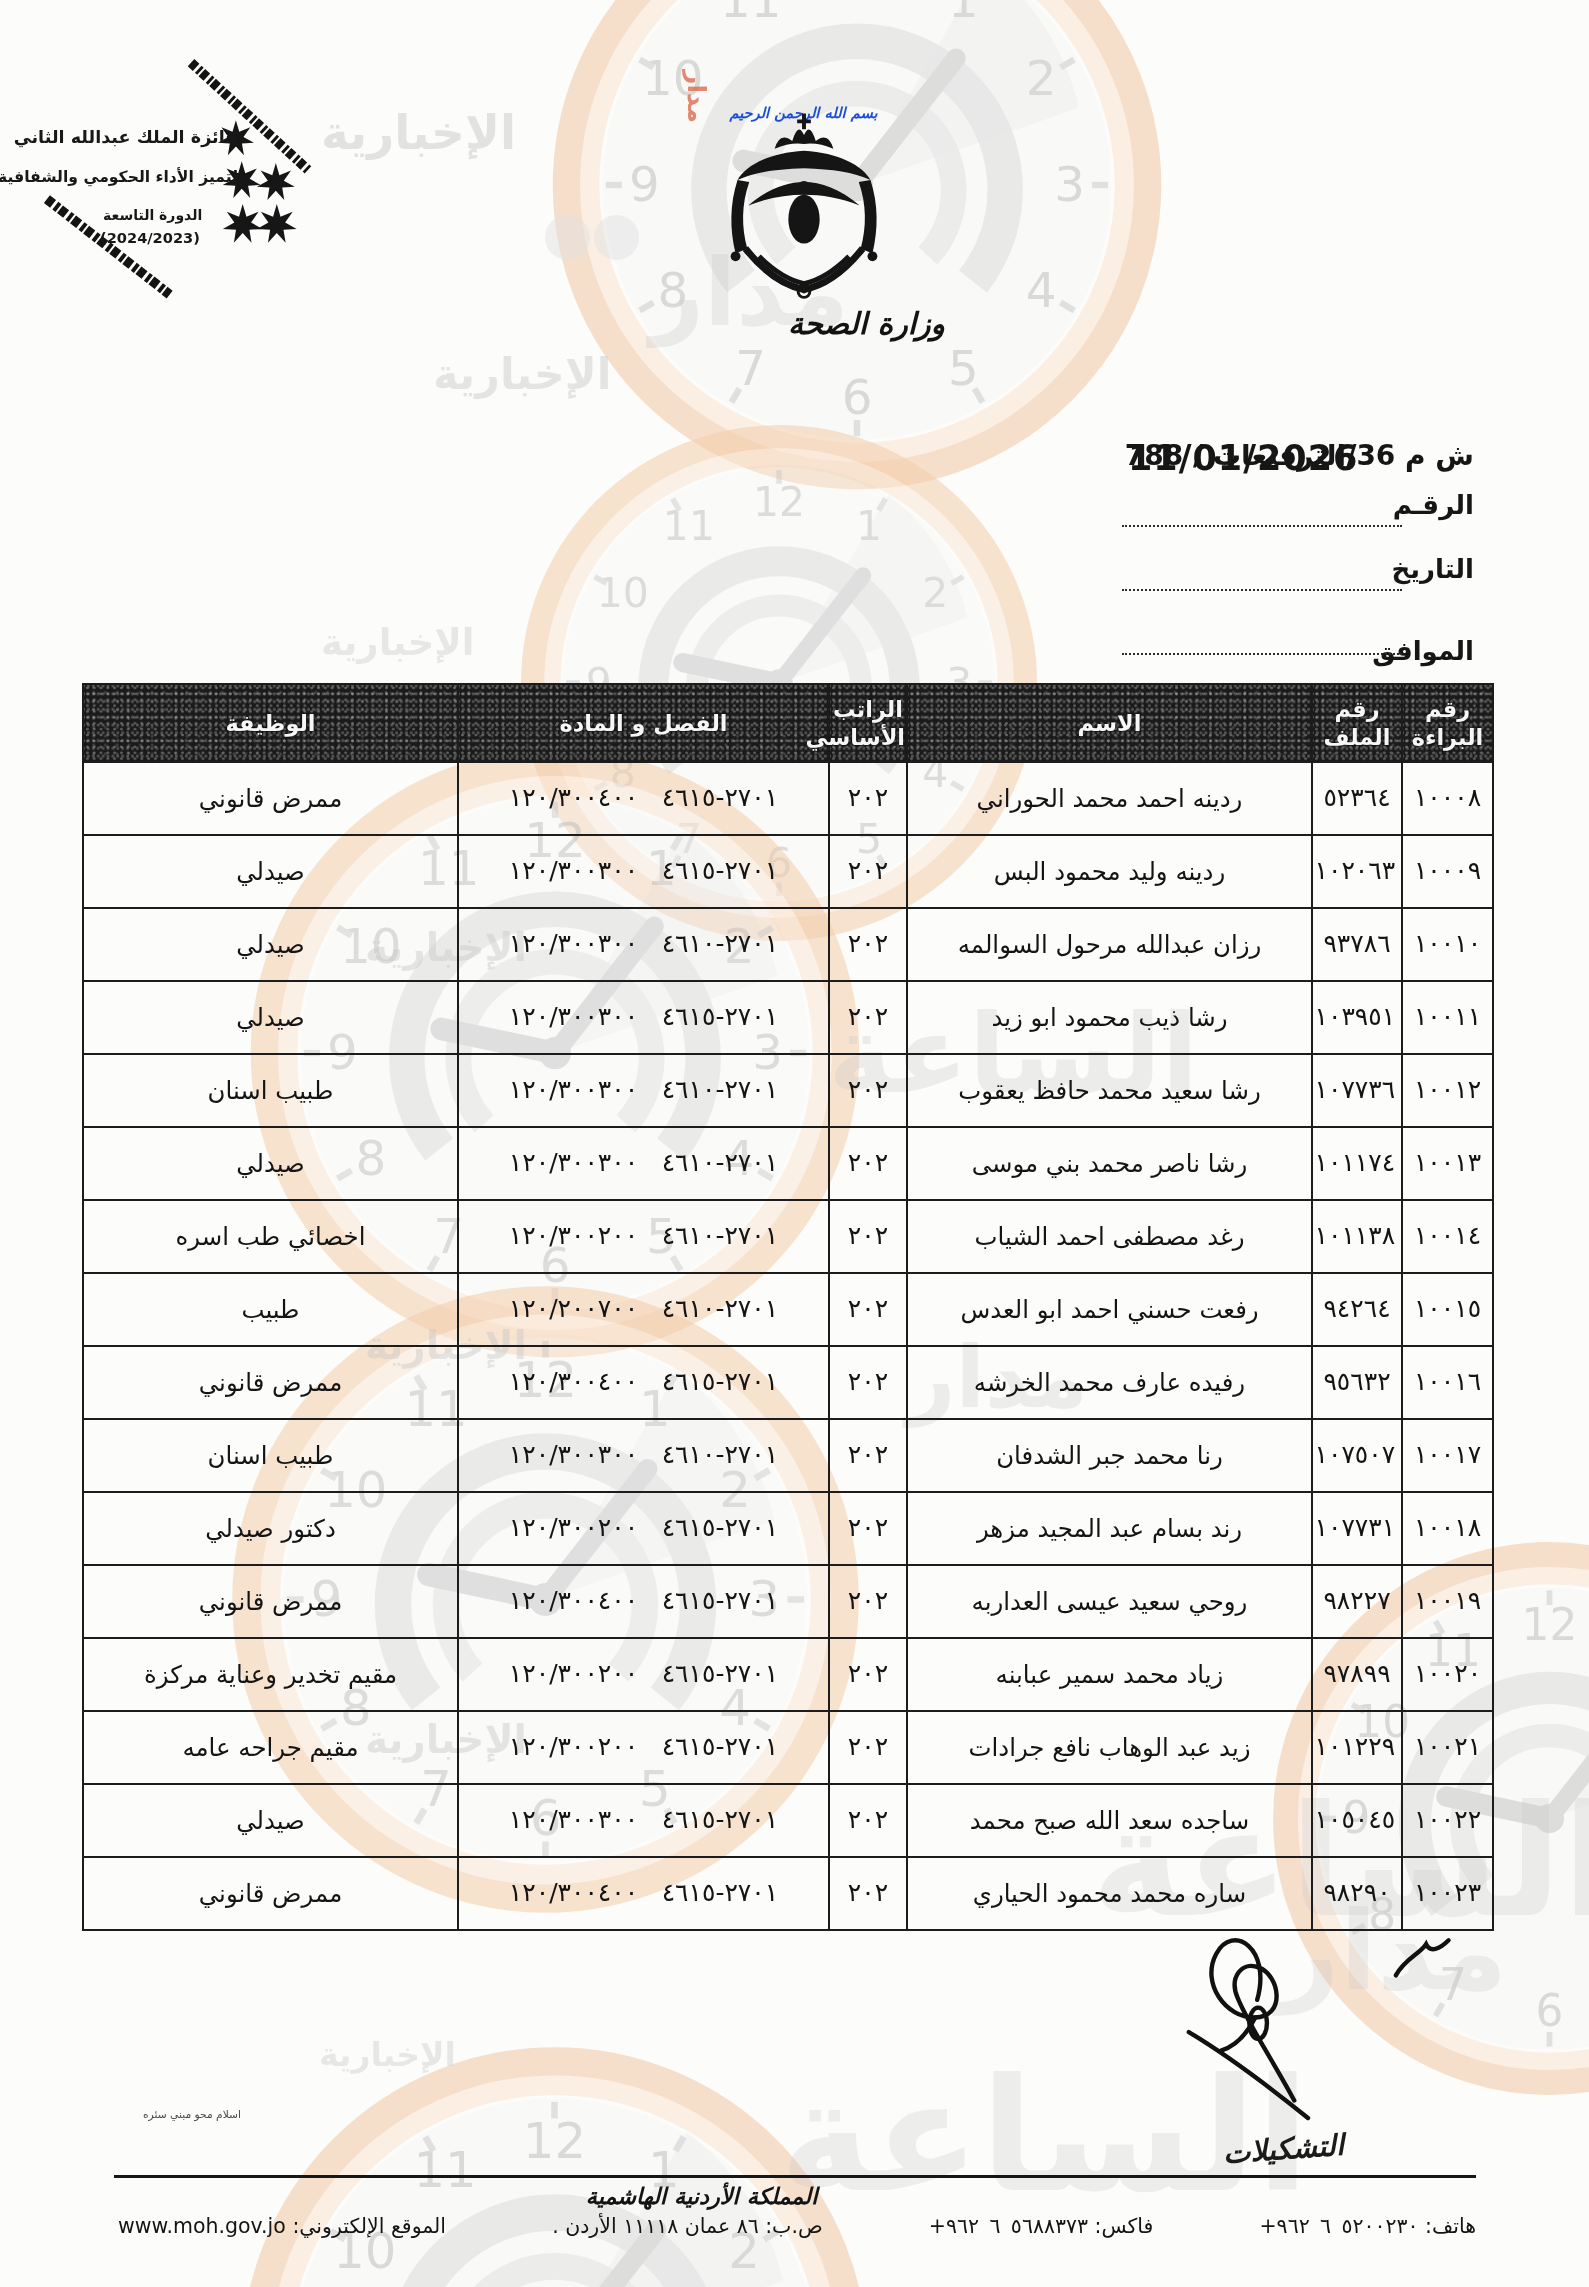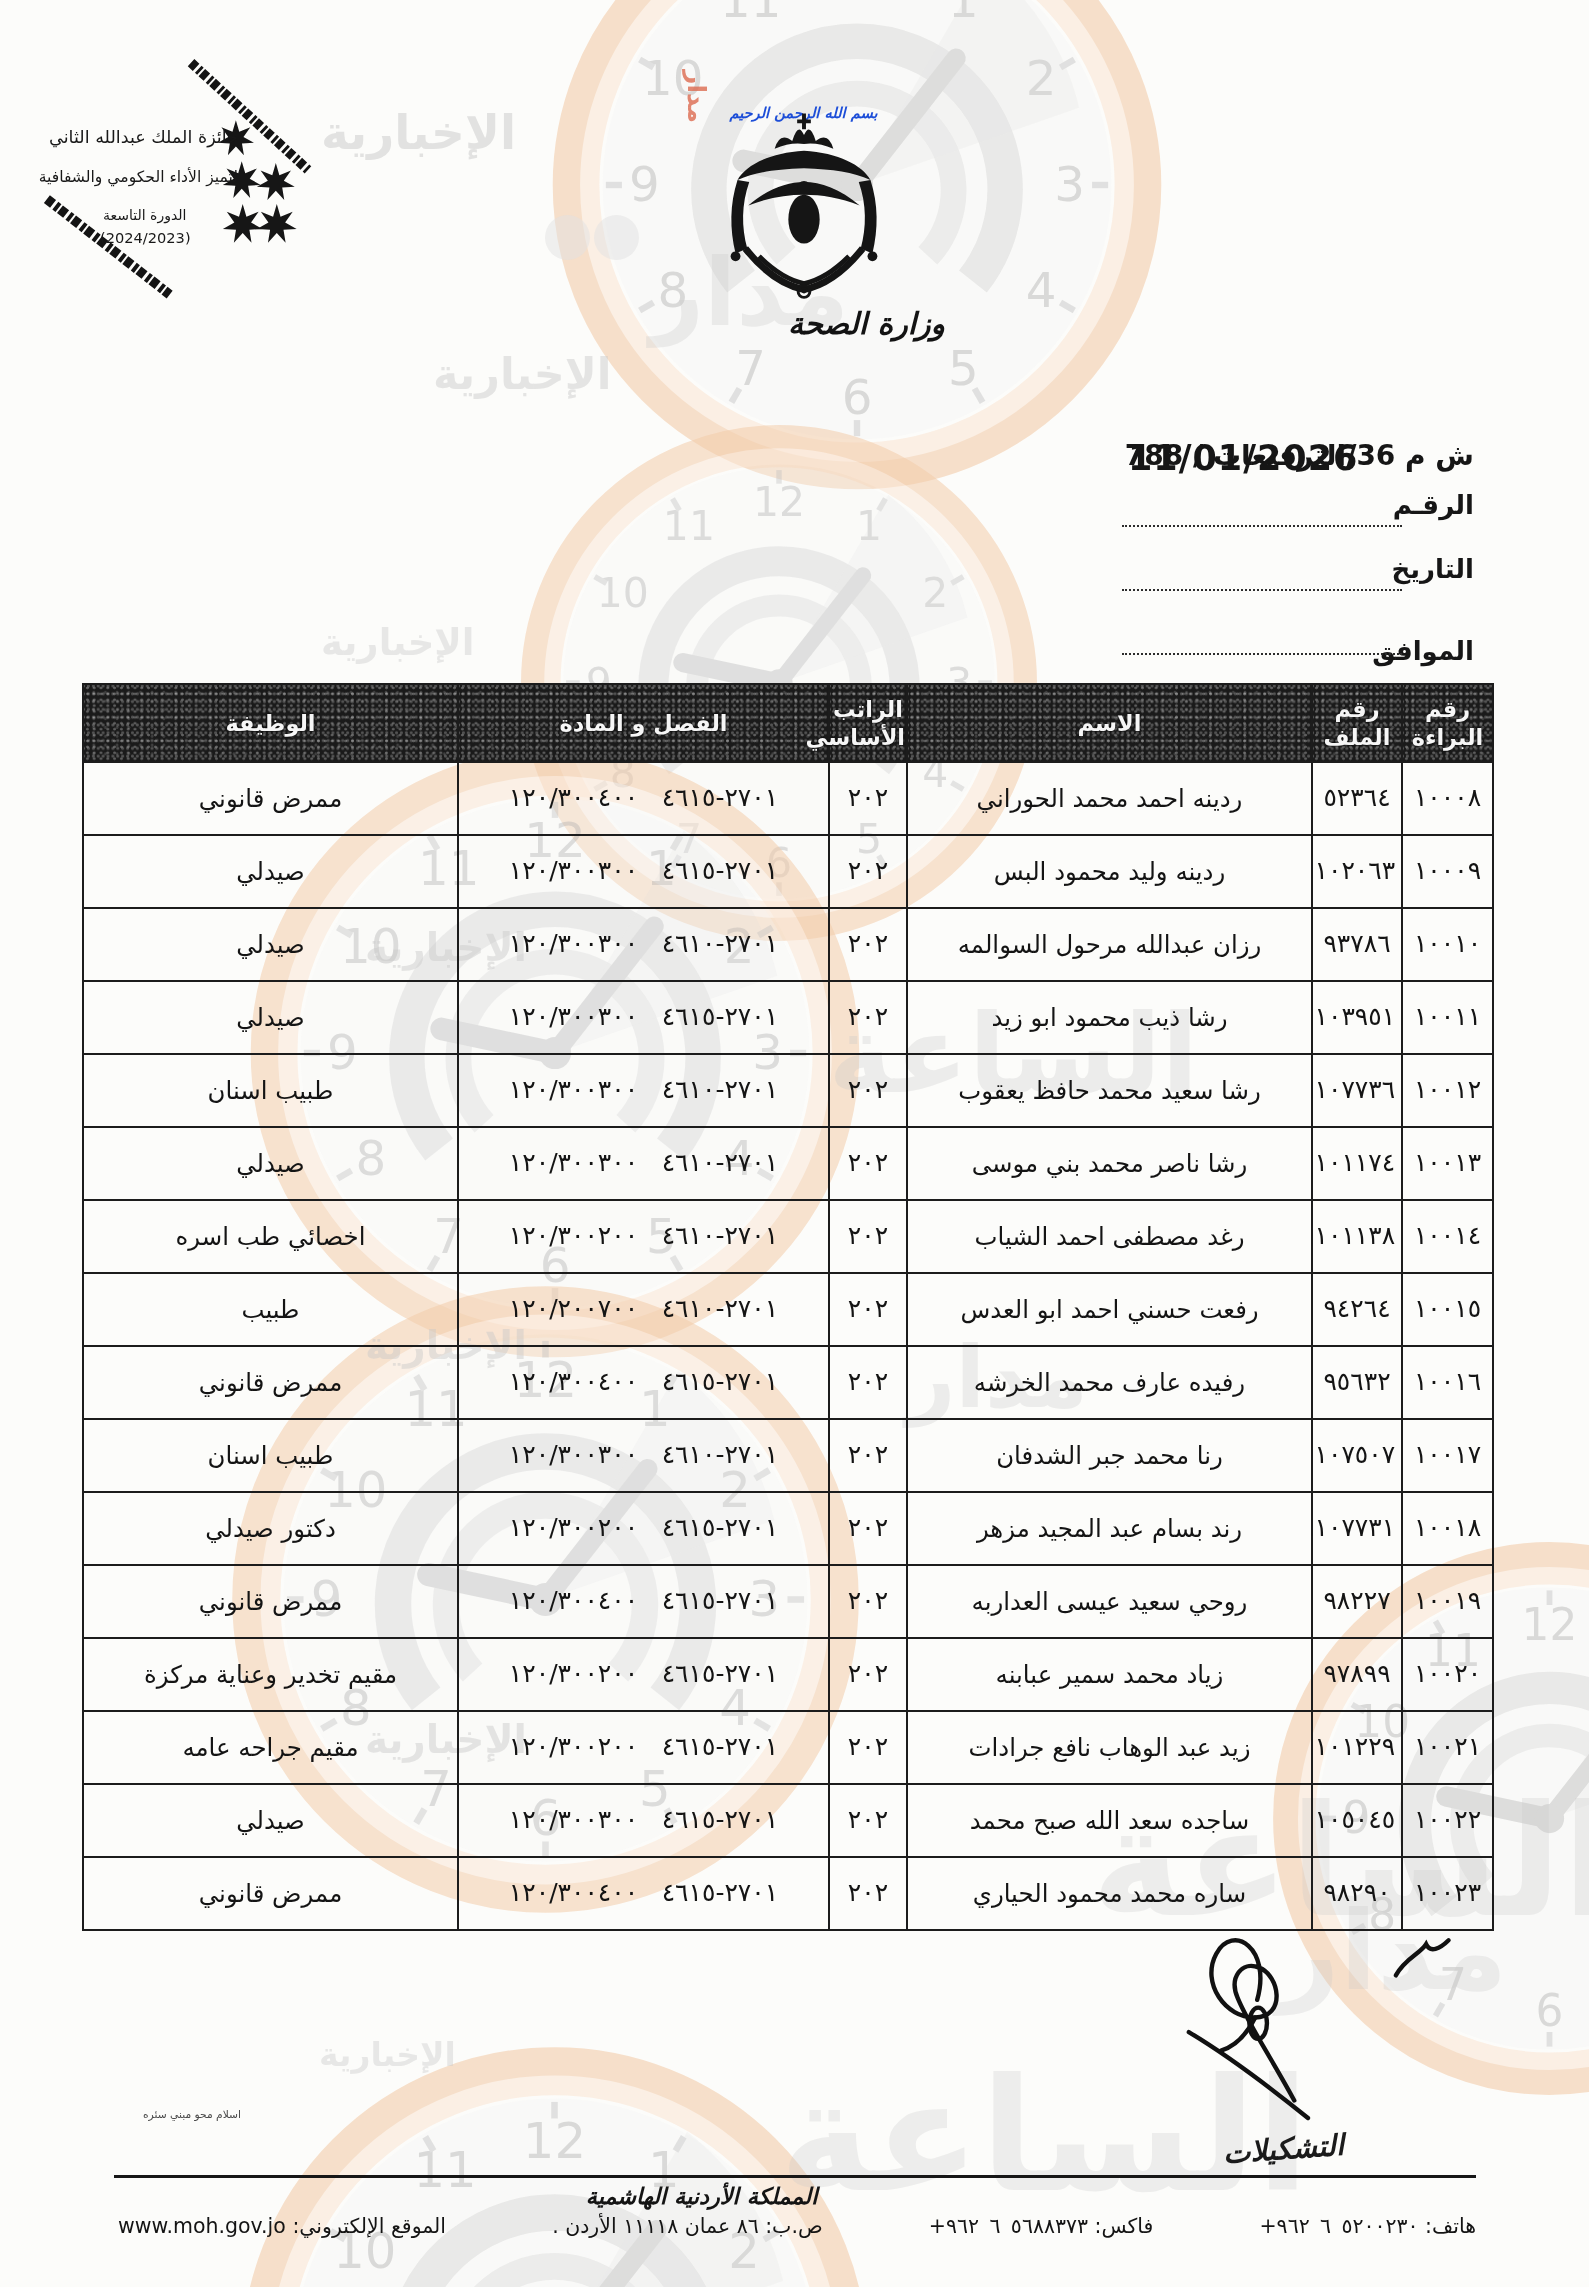--- a/index.html
+++ b/index.html
@@ -14,21 +14,21 @@
   .wm-text{
     position:absolute;font-weight:bold;color:#c9c9c9;white-space:nowrap;
     font-family:"DejaVu Sans",sans-serif;line-height:1;
   }
   .wm-dot{position:absolute;border-radius:50%;background:#e2e2e2;}
   
   .content{position:absolute;inset:0;z-index:1;}
   
   .award{position:absolute;left:44px;top:51px;width:302px;height:254px;}
   .award svg{position:absolute;inset:0;}
-  .award-line{position:absolute;right:107px;text-align:left;white-space:nowrap;font-weight:normal;color:#181818;}
+  .award-line{position:absolute;right:107px;text-align:left;white-space:nowrap;font-weight:bold;color:#181818;}
   .aw1{left:39px;top:76px;font-size:17.6px;}
   .aw2{left:17.6px;top:117px;font-size:15.6px;}
   .aw3{left:60px;top:156px;font-size:14px;}
   .aw4{left:57px;top:178px;font-size:14.6px;direction:ltr;}
   
   .basmala{position:absolute;left:697px;top:82px;width:215px;text-align:center;
     font-size:14.6px;font-weight:bold;font-style:italic;color:#1d4ed8;margin-top:22px;}
   .emblem{position:absolute;left:717px;top:109px;width:176px;height:191px;}
   .ministry{position:absolute;left:712px;top:306px;width:234px;text-align:right;
     font-size:30px;font-weight:bold;font-style:italic;color:#131313;}

